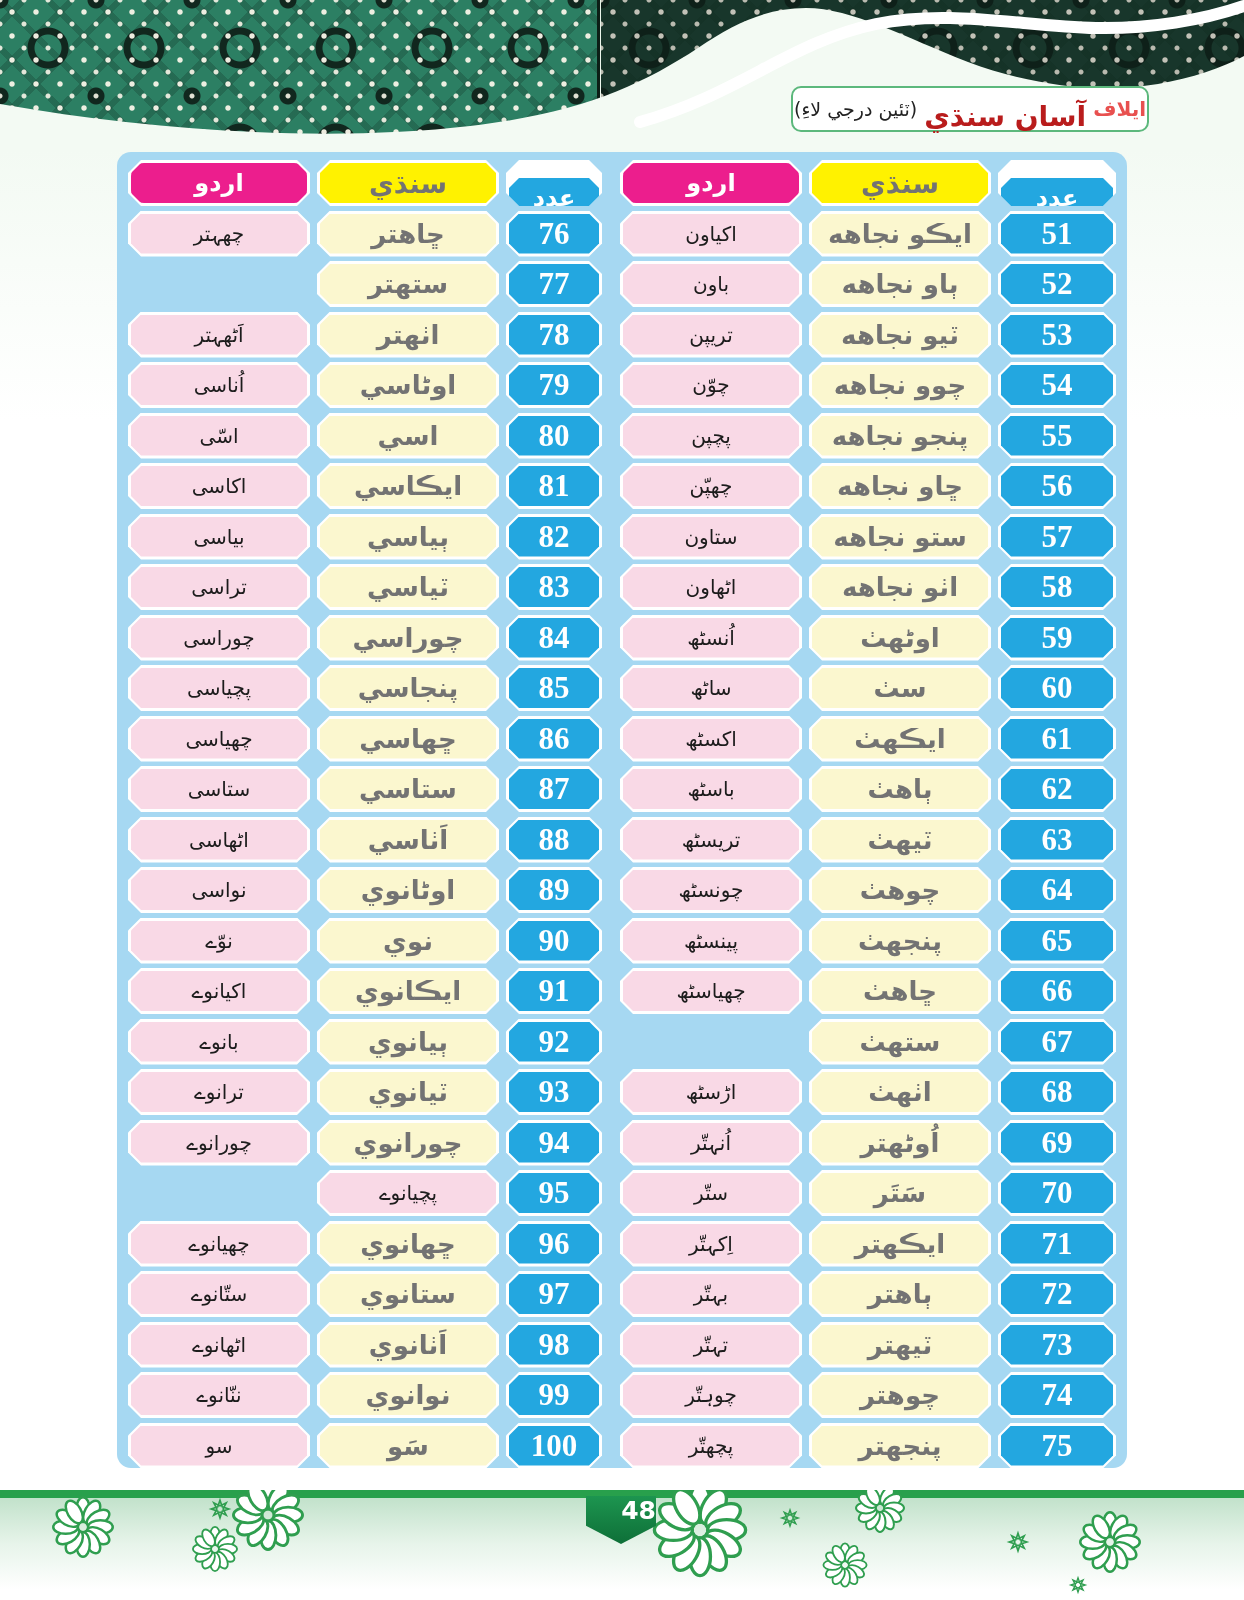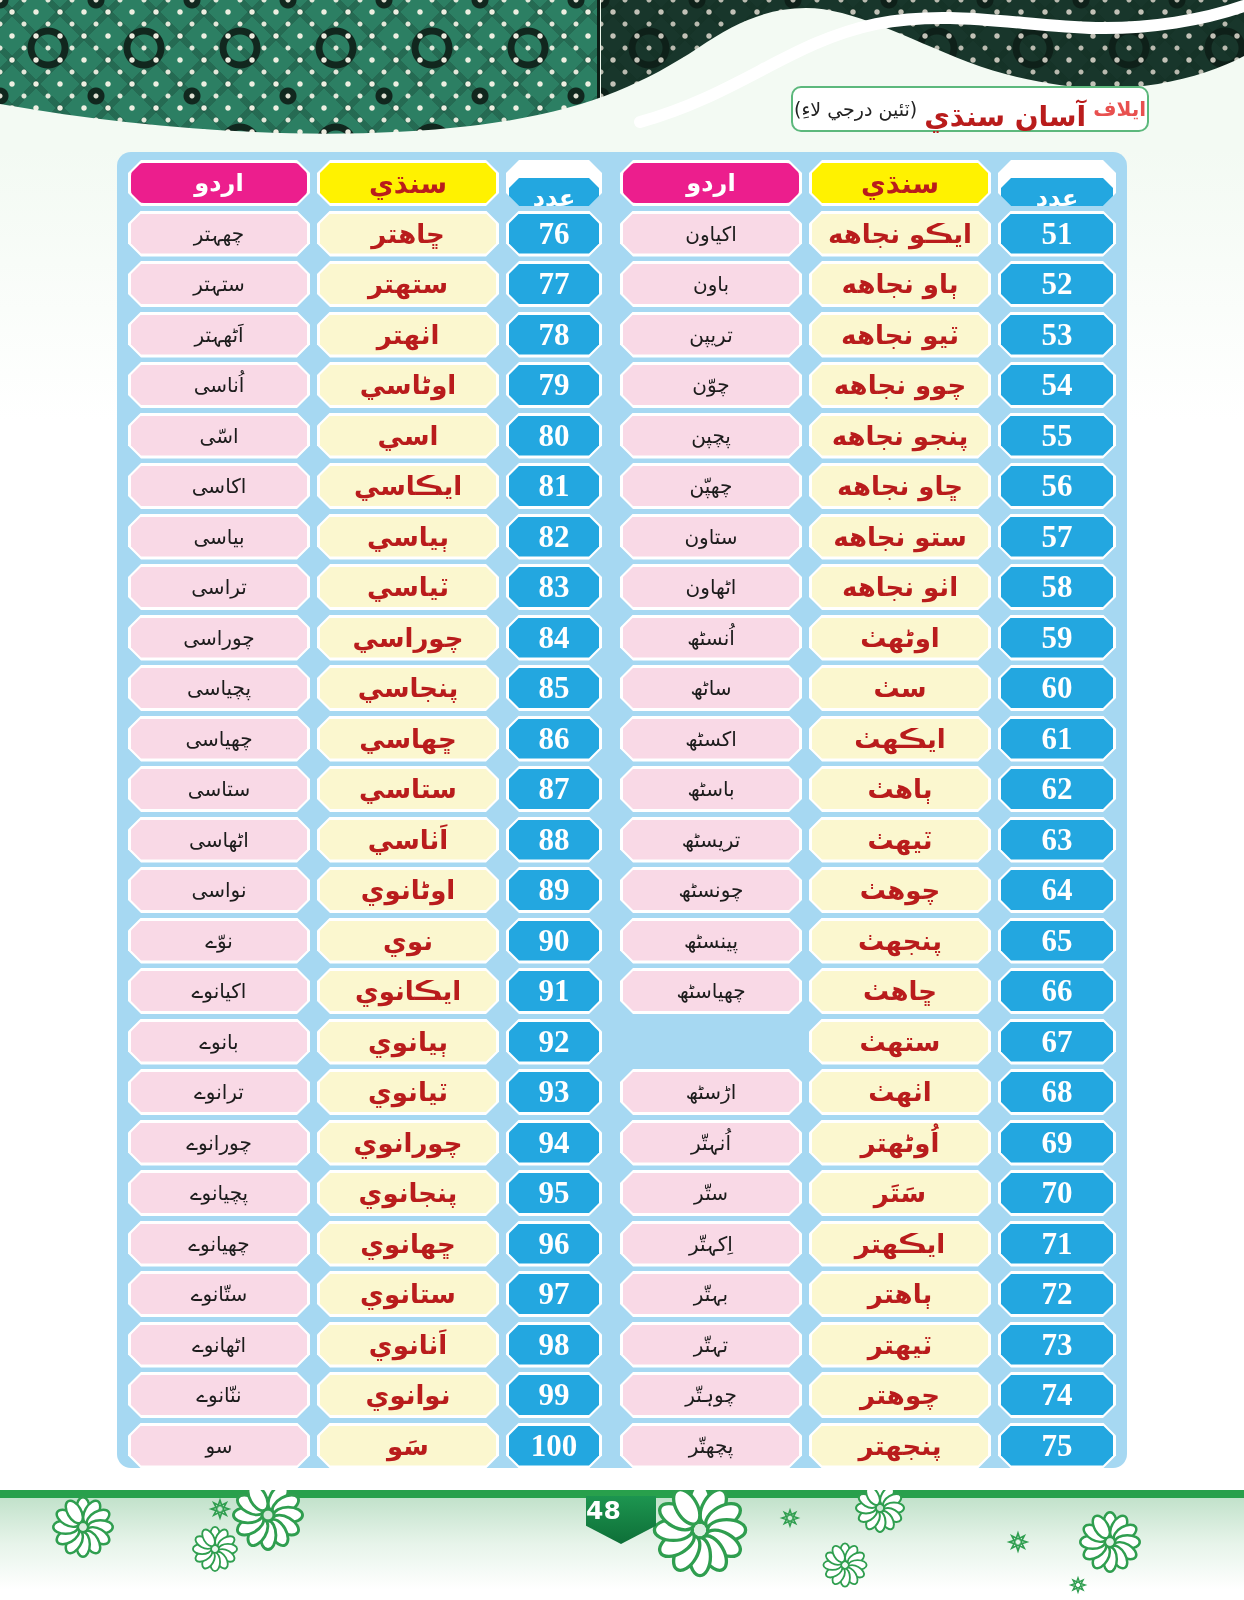--- a/index.html
+++ b/index.html
@@ -41,36 +41,36 @@
   .row{display:flex;direction:rtl;gap:7px;height:46px;margin-bottom:4.5px;}
   .pill{background:#ffffff;box-sizing:border-box;padding:3px;
     clip-path:polygon(13px 0,calc(100% - 13px) 0,100% 13px,100% calc(100% - 13px),calc(100% - 13px) 100%,13px 100%,0 calc(100% - 13px),0 13px);}
   .pill-in{height:100%;display:flex;align-items:center;justify-content:center;text-align:center;
     clip-path:polygon(10px 0,calc(100% - 10px) 0,100% 10px,100% calc(100% - 10px),calc(100% - 10px) 100%,10px 100%,0 calc(100% - 10px),0 10px);}
   .t-right .pill.num{width:118px;}
   .t-left  .pill.num{width:96px;}
   .pill.sin{width:182px;}
   .pill.urd{width:182px;}
   .pill.num .pill-in{background:#23a7e0;color:#ffffff;font-family:"Liberation Serif","DejaVu Serif",serif;font-weight:bold;font-size:31px;}
-  .pill.sin .pill-in{background:#fbf7cf;color:#b91c1c;font-weight:bold;font-size:26px;}
+  .pill.sin .pill-in{background:#fbf7cf;color:#737373;font-weight:bold;font-size:26px;}
   .pill.urd .pill-in{background:#f9d9e6;color:#1c1c1c;font-size:20px;}
   .row.header .pill.num .pill-in{font-family:"DejaVu Sans","Liberation Sans",sans-serif;font-size:24px;background:#23a7e0;margin-top:15px;}
   .row.header .pill.sin .pill-in{background:#fff200;font-size:27px;}
   .row.header .pill.urd .pill-in{background:#ec1e8d;color:#ffffff;font-size:24px;font-weight:bold;border-radius:13px;}
 
   
   .footer{position:absolute;top:1490px;left:0;width:1244px;height:110px;z-index:2;}
   .footer-line{position:absolute;top:0;left:0;width:100%;height:8px;background:#28a04c;}
   .footer-bg{position:absolute;top:8px;left:0;right:0;bottom:0;
     background:linear-gradient(180deg,#c2e2cb 0%,#e7f4ea 45%,#ffffff 90%);}
   .flowers{position:absolute;top:0;left:0;}
   .page-badge{position:absolute;top:6px;left:586px;width:70px;height:48px;
     background:linear-gradient(180deg,#1d9550,#0e6f38);
     clip-path:polygon(0 0,100% 0,100% 62%,50% 100%,0 62%);
-    display:flex;align-items:flex-start;justify-content:flex-end;}
+    display:flex;align-items:flex-start;justify-content:flex-start;}
   .page-badge span{color:#ffffff;font-weight:bold;font-size:25px;line-height:30px;}
 </style>
 </head>
 <body>
 
 <div class="page">
 
   <div class="band">
     <div class="ajrak ajrak-left"></div>
     <div class="ajrak ajrak-right"></div>
@@ -596,25 +596,20 @@
     <div class="pill num">
       <div class="pill-in">
                 <span>77</span>
               </div>
     </div>
     <div class="pill sin">
       <div class="pill-in">
                 <span>ستهتر</span>
               </div>
     </div>
-    <div class="pill urd">
-      <div class="pill-in">
-                <span>ستہتر</span>
-              </div>
-    </div>
   </div>
 
   <div class="row">
     <div class="pill num">
       <div class="pill-in">
                 <span>78</span>
               </div>
     </div>
     <div class="pill sin">
       <div class="pill-in">
@@ -913,25 +908,20 @@
       <div class="pill-in">
                 <span>چورانوے</span>
               </div>
     </div>
   </div>
 
   <div class="row">
     <div class="pill num">
       <div class="pill-in">
                 <span>95</span>
-              </div>
-    </div>
-    <div class="pill sin">
-      <div class="pill-in">
-                <span>پنجانوي</span>
               </div>
     </div>
     <div class="pill urd">
       <div class="pill-in">
                 <span>پچیانوے</span>
               </div>
     </div>
   </div>
 
   <div class="row">

